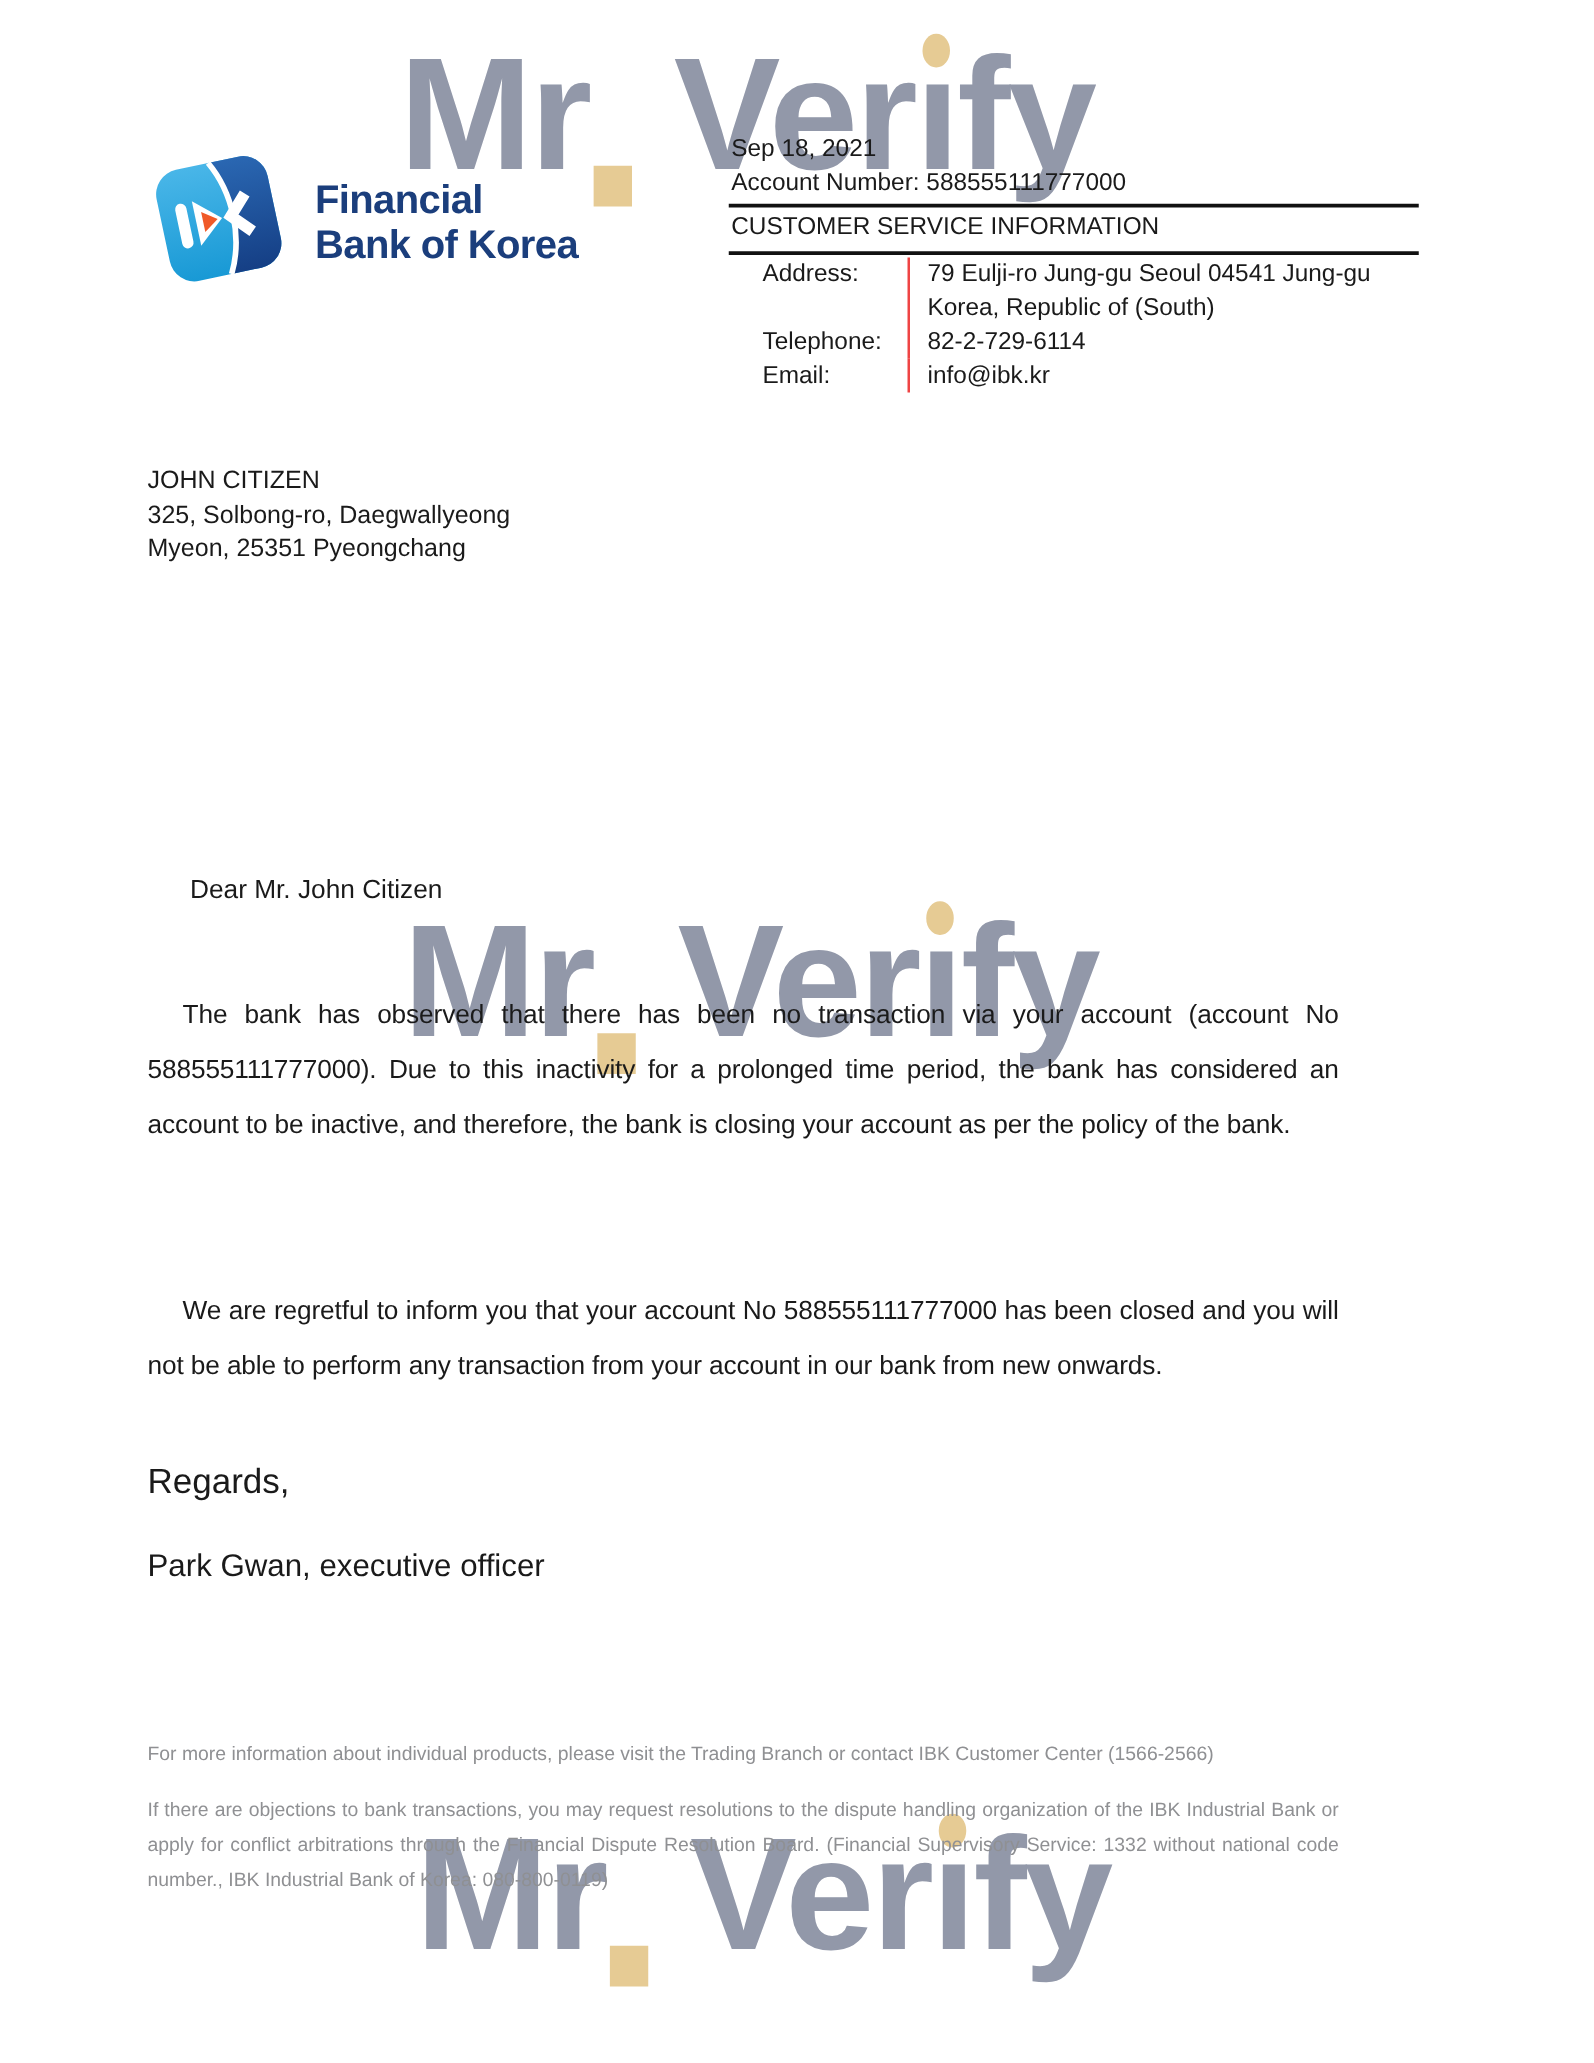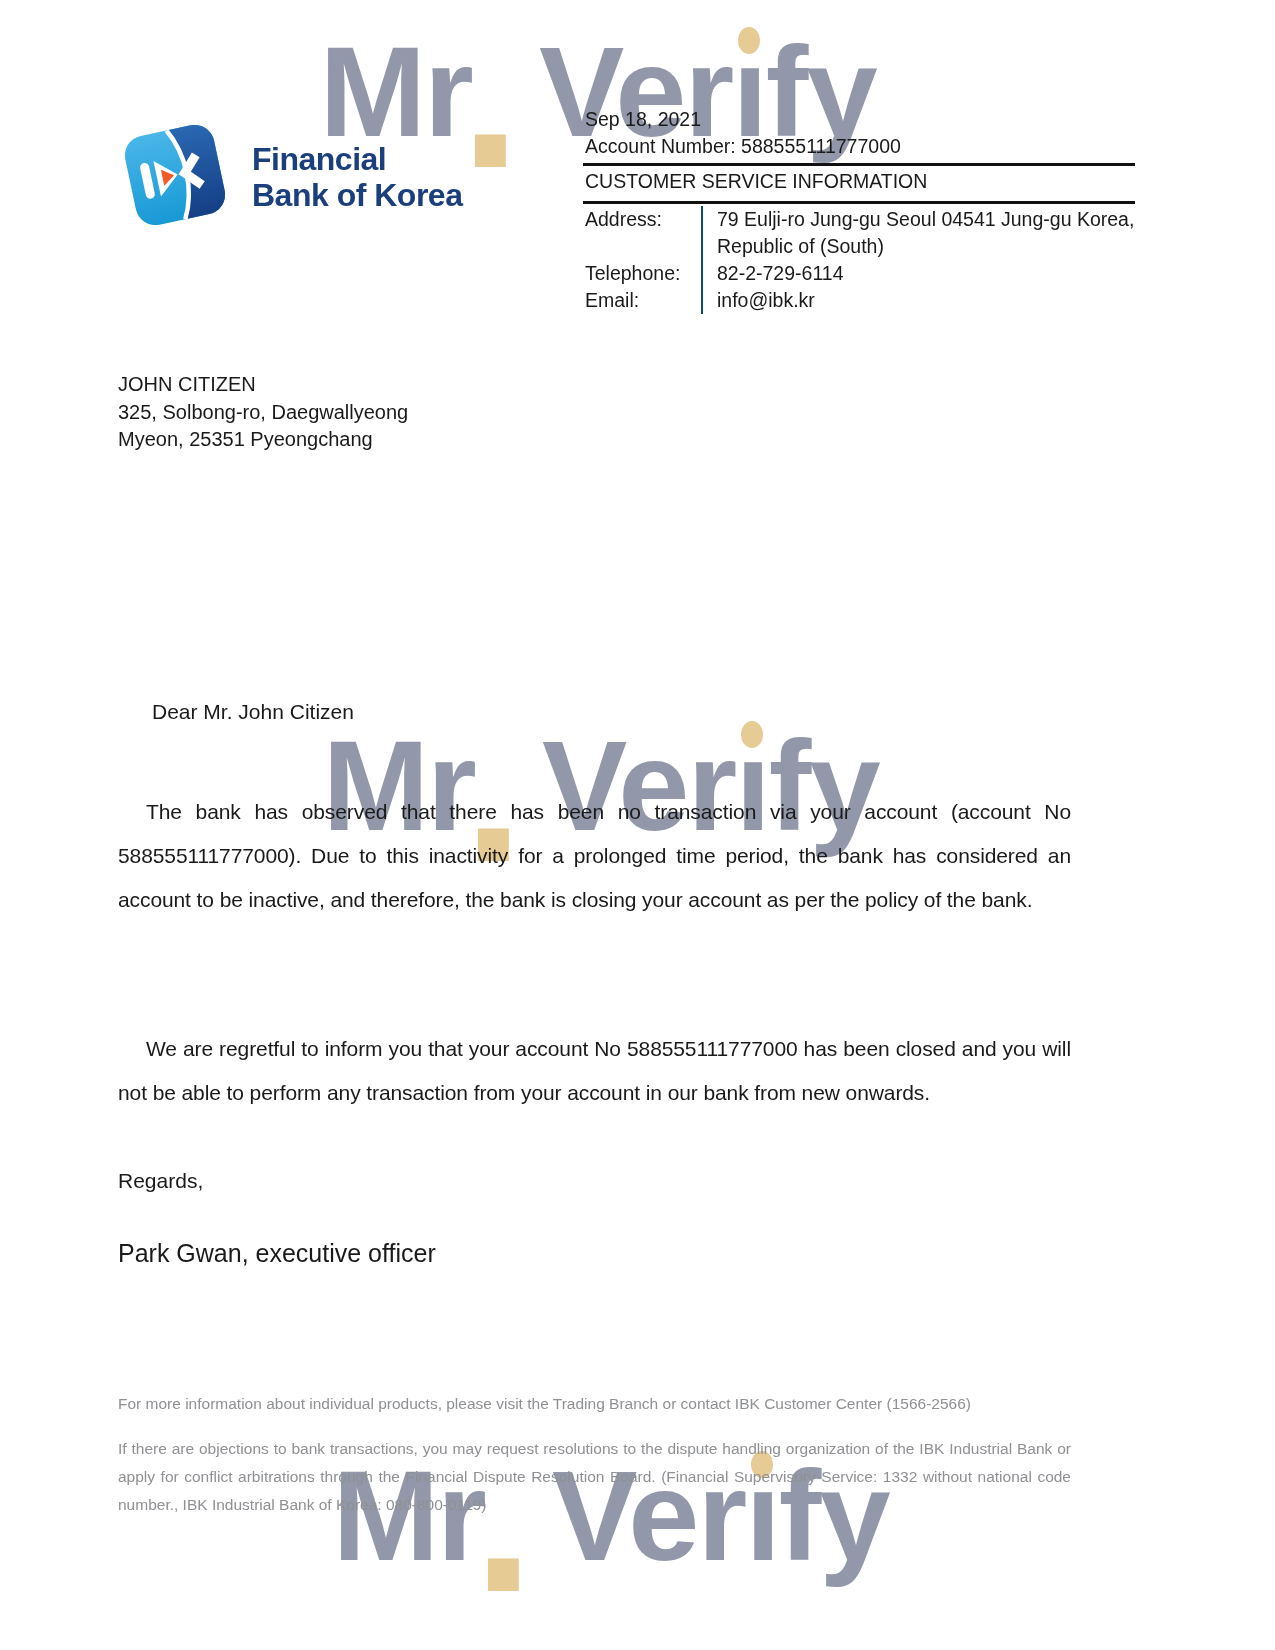--- a/index.html
+++ b/index.html
@@ -35,43 +35,43 @@
     left:252px; top:141px; font-size:32px; font-weight:700;
     color:#1b3e7c; line-height:36px; letter-spacing:-0.5px;
   }
 
   
   .hdr { left:583px; top:106px; width:552px; font-size:19.5px; line-height:27px; }
   .hdr-rule { border:none; border-top:3px solid #111; margin:3px 0 0 0; }
   .hdr-title { font-weight:400; font-size:19.5px; padding:2px 0 3px 2px; }
   .hdr-date, .hdr-acct { padding-left:2px; }
   .hdr-table { margin-top:2px; }
-  .hdr-row { display:flex; }
+  .hdr-row { display:flex;margin-left:25px; }
   .hdr-label { width:118px; flex:0 0 118px; padding-left:2px; }
-  .hdr-value { border-left:2px solid #0c4a6e; padding-left:14px; flex:1; }
+  .hdr-value { border-left:2px solid #ef4444; padding-left:14px; flex:1; }
   .hdr-row + .hdr-row .hdr-value { }
 
   
   .recipient { left:118px; top:371px; font-size:20px; line-height:27.5px; }
 
   
   .doc-title {
     left:118px; top:536px; width:952px; text-align:center;
     font-size:26px; font-weight:700; letter-spacing:0.5px;
   }
 
   
   .salutation { left:152px; top:700px; font-size:21px; }
   .para {
     left:118px; width:953px; font-size:21px; line-height:44px;
     text-align:justify; text-indent:28px; letter-spacing:-0.1px;
   }
   .para1 { top:790px; }
   .para2 { top:1027px; }
-  .regards   { left:118px; top:1169px; font-size:21px; }
+  .regards   { left:118px; top:1169px; font-size:28px; }
   .signature { left:118px; top:1239px; font-size:25px; }
 
   
   .footer { left:118px; top:1390px; width:953px; color:#8f9093; font-size:15.5px; line-height:28px; font-weight:400; }
   .footer p + p { margin-top:17px; text-align:justify; }
 </style>
 </head>
 <body>
 
 <div class="wm wm-top"><span>Mr</span><span class="wm-dot">.</span><span> Ver</span><span class="wm-i"><span>ı</span><span class="wm-idot"></span></span><span>fy</span></div>

